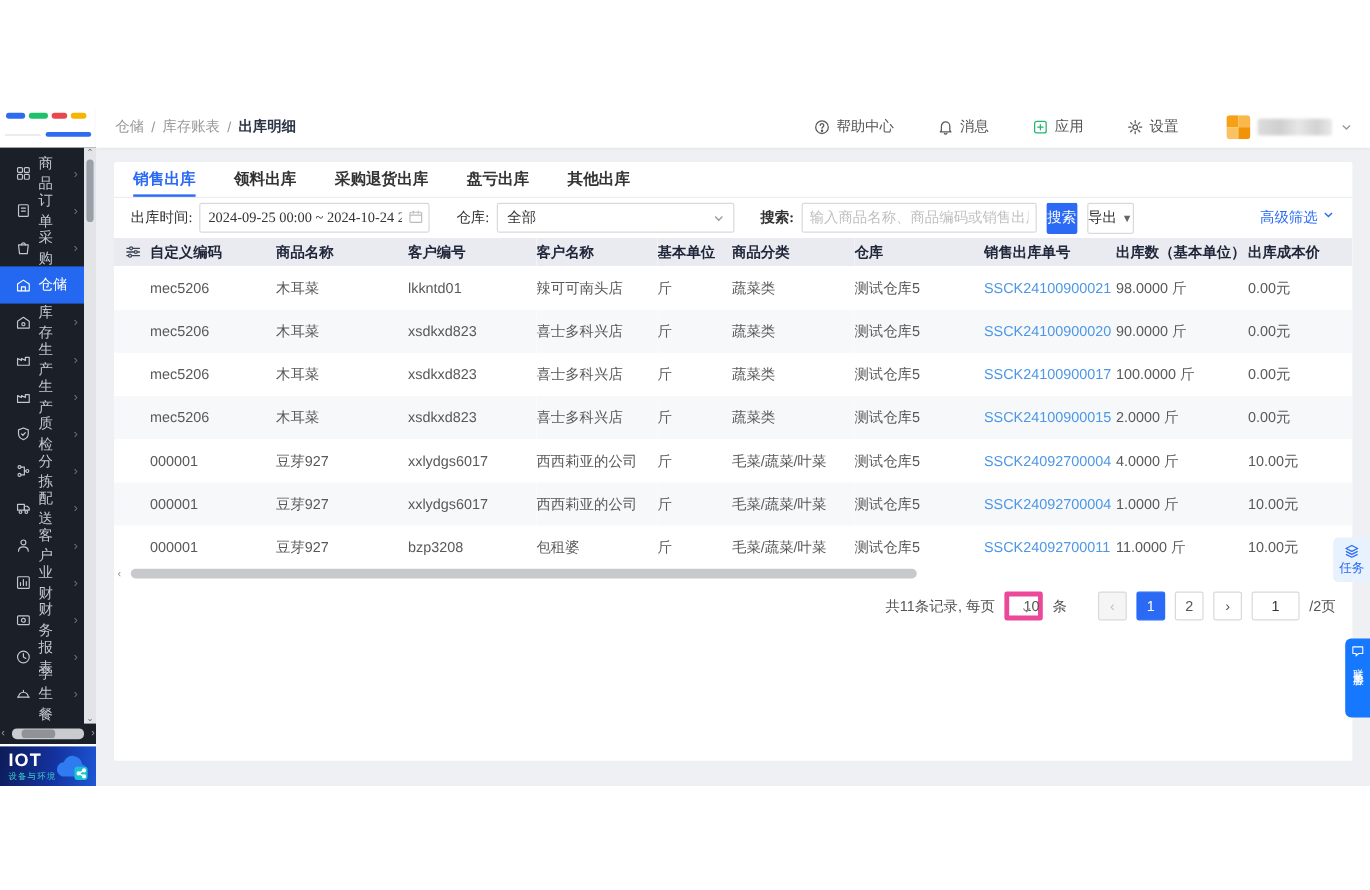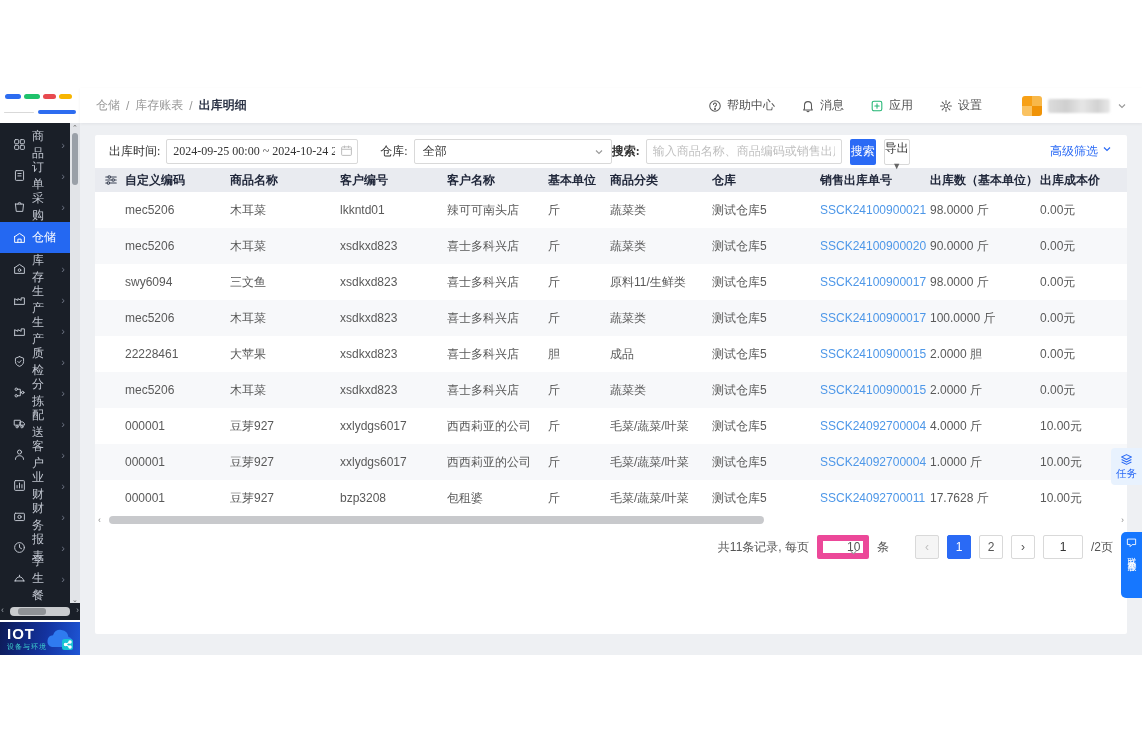--- a/index.html
+++ b/index.html
@@ -60,48 +60,48 @@
   .tab.active { color:#2a6af5; border-bottom-color:#2a6af5; }
 
   .filter-row { height:33px; display:flex; align-items:center; padding:0 14px; font-size:12px; color:#333;font-family:Liberation Serif, serif; }
   .f-label { margin-right:6px; white-space:nowrap; }
   .inp { height:25px; border:1px solid #d9d9d9; border-radius:2px; font-size:12px; color:#333;
     padding:0 6px; font-family:inherit; outline:none; background:#fff; }
   .date-wrap { position:relative; width:192px; margin-right:22px; }
   .date-wrap .inp { width:192px; padding-right:22px; }
   .date-ico { position:absolute; right:5px; top:5px; width:13px; height:13px; color:#bbb; }
   .sel { position:relative; width:198px; height:25px; border:1px solid #d9d9d9; border-radius:2px;
-    display:flex; align-items:center; padding:0 8px; cursor:pointer; background:#fff; }
+    display:flex; align-items:center; padding:0 8px; cursor:pointer; margin-right:22px; background:#fff; }
   .sel .chev { position:absolute; right:6px; top:6px; width:12px; height:12px; color:#999; }
   .search-inp { width:196px; margin-right:8px; }
   .search-inp::placeholder { color:#bfbfbf; }
   .btn { height:26px; border-radius:2px; font-size:12px; padding:0 0; cursor:pointer; border:1px solid transparent;
     display:inline-flex; align-items:center; gap:4px; font-family:inherit; }
   .btn-primary { background:#2a6af5; color:#fff; }
-  .btn-plain { background:#fff; border-color:#d9d9d9; color:#333; margin-left:8px;flex-direction:column; }
+  .btn-plain { background:#fff; border-color:#d9d9d9; color:#333; margin-left:8px; }
   .caret { font-size:9px; color:#666; }
   .adv-link { margin-left:auto; color:#2a6af5; cursor:pointer; display:flex; align-items:flex-start; gap:3px; }
   .adv-link svg { width:12px; height:12px; }
 
   table { border-collapse:collapse; table-layout:fixed; width:1032px; font-size:12px; }
   thead th { background:#e9ebf0; height:24px; text-align:left; color:#20273a; font-size:12px; font-weight:bold;
     white-space:nowrap; overflow:hidden; }
   tbody td { height:36px; color:#595959; white-space:nowrap; overflow:hidden; }
   tbody tr:nth-child(even) { background:#f7f8fa; }
   .lnk { color:#4d97e8; text-decoration:none; cursor:pointer; }
   .hdr-ico { width:14px; height:14px; margin-left:9px; margin-top:2px; cursor:pointer; }
 
   .hscroll { position:relative; height:10px; }
   .hscroll .arr { position:absolute; top:-1px; font-size:9px; color:#8c8c8c; }
   .hscroll .thumb { position:absolute; left:14px; top:0; width:655px; height:8px; background:#c8c9cc; border-radius:4px; }
 
   .pager { height:42px; display:flex; align-items:center; justify-content:flex-end; gap:8px;
     padding-right:14px; font-size:12px; color:#555; }
-  .pg-size { position:relative; width:52px; height:24px; border:6px solid #ec4899; border-radius:2px;
-    display:flex; align-items:center; padding-left:24px; cursor:pointer; }
+  .pg-size { position:relative; width:32px; height:24px; border:4px solid #ec4899; border-radius:2px;
+    display:flex; align-items:center; padding-left:12px; cursor:pointer; }
   .pg-size .chev { position:absolute; right:4px; top:6px; width:11px; height:11px; color:#999; }
   .pg-btn { min-width:24px; height:24px; border:1px solid #d9d9d9; border-radius:2px; background:#fff;
     display:inline-flex; align-items:center; justify-content:center; cursor:pointer; color:#555; }
   .pg-btn.pg-active { background:#2a6af5; border-color:#2a6af5; color:#fff; }
   .pg-btn.pg-disabled { background:#f5f5f5; color:#c0c0c0; }
   .pg-jump { width:40px; height:24px; text-align:center; }
 
   
   .task-fab { position:absolute; right:0; top:360px; width:31px; height:37px; background:#e8f2fe;
     border-radius:4px 0 0 4px; color:#2a6af5; display:flex; flex-direction:column; align-items:center;
@@ -129,21 +129,21 @@
 
   <div class="topbar">
     <div class="breadcrumb">
         <span class="bc-item">仓储</span>
         <span>/</span>
         <span class="bc-item">库存账表</span>
         <span>/</span>
         <span class="bc-item bc-cur">出库明细</span>
       </div>
     <div class="tb-right">
-      <span class="tb-right" style="gap:26px">
+      <span class="tb-right" style="gap:36px">
           <span class="tb-act">
             <svg class="tb-ico" viewBox="0 0 16 16" fill="none" stroke="#595959" stroke-width="1.2" stroke-linecap="round" stroke-linejoin="round">
               <circle cx="8" cy="8" r="6"></circle>
               <path d="M6.3 6.3a1.7 1.7 0 1 1 2.6 1.4c-.6.4-.9.8-.9 1.4"></path>
               <circle cx="8" cy="11.4" r="0.6" fill="currentColor"></circle>
             </svg>
             <span>帮助中心</span>
           </span>
           <span class="tb-act">
             <svg class="tb-ico" viewBox="0 0 16 16" fill="none" stroke="#595959" stroke-width="1.2" stroke-linecap="round" stroke-linejoin="round">
@@ -329,20 +329,27 @@
           <circle cx="26" cy="15" r="1.2"></circle>
           <circle cx="26" cy="20" r="1.2"></circle>
           <path d="M21.5 17.5L26 15M21.5 17.5L26 20" fill="none"></path>
         </g>
     </svg>
   </div>
 
   <div class="main">
     <div class="card">
 
+      <div class="tabs-row">
+          <span class="tab active">销售出库</span>
+          <span class="tab">领料出库</span>
+          <span class="tab">采购退货出库</span>
+          <span class="tab">盘亏出库</span>
+          <span class="tab">其他出库</span>
+        </div>
 
       <div class="filter-row">
         <span class="f-label">出库时间:</span>
         <span class="date-wrap">
           <input class="inp" value="2024-09-25 00:00 ~ 2024-10-24 24:00" style="">
           <svg class="date-ico" viewBox="0 0 16 16" fill="none" stroke="currentColor" stroke-width="1.2">
               <rect x="2" y="3.5" width="12" height="10.5" rx="1"></rect>
               <path d="M2 6.5h12M5.5 2v3M10.5 2v3"></path>
             </svg>
         </span>
@@ -424,59 +431,33 @@
               <td>喜士多科兴店</td>
               <td>斤</td>
               <td>蔬菜类</td>
               <td>测试仓库5</td>
               <td><a class="lnk">SSCK24100900020</a></td>
               <td>90.0000 斤</td>
               <td>0.00元</td>
             </tr>
             <tr>
               <td></td>
-              <td>swy6094</td>
-              <td>三文鱼</td>
-              <td>xsdkxd823</td>
-              <td>喜士多科兴店</td>
-              <td>斤</td>
-              <td>原料11/生鲜类</td>
-              <td>测试仓库5</td>
-              <td><a class="lnk">SSCK24100900017</a></td>
-              <td>98.0000 斤</td>
-              <td>0.00元</td>
-            </tr>
-            <tr>
-              <td></td>
               <td>mec5206</td>
               <td>木耳菜</td>
               <td>xsdkxd823</td>
               <td>喜士多科兴店</td>
               <td>斤</td>
               <td>蔬菜类</td>
               <td>测试仓库5</td>
               <td><a class="lnk">SSCK24100900017</a></td>
               <td>100.0000 斤</td>
               <td>0.00元</td>
             </tr>
             <tr>
               <td></td>
-              <td>22228461</td>
-              <td>大苹果</td>
-              <td>xsdkxd823</td>
-              <td>喜士多科兴店</td>
-              <td>胆</td>
-              <td>成品</td>
-              <td>测试仓库5</td>
-              <td><a class="lnk">SSCK24100900015</a></td>
-              <td>2.0000 胆</td>
-              <td>0.00元</td>
-            </tr>
-            <tr>
-              <td></td>
               <td>mec5206</td>
               <td>木耳菜</td>
               <td>xsdkxd823</td>
               <td>喜士多科兴店</td>
               <td>斤</td>
               <td>蔬菜类</td>
               <td>测试仓库5</td>
               <td><a class="lnk">SSCK24100900015</a></td>
               <td>2.0000 斤</td>
               <td>0.00元</td>
@@ -510,21 +491,21 @@
             <tr>
               <td></td>
               <td>000001</td>
               <td>豆芽927</td>
               <td>bzp3208</td>
               <td>包租婆</td>
               <td>斤</td>
               <td>毛菜/蔬菜/叶菜</td>
               <td>测试仓库5</td>
               <td><a class="lnk">SSCK24092700011</a></td>
-              <td>17.7628 斤</td>
+              <td>11.0000 斤</td>
               <td>10.00元</td>
             </tr>
           </tbody>
       </table>
 
       <div class="hscroll">
         <span class="arr" style="left:3px">‹</span>
         <span class="thumb"></span>
         <span class="arr" style="right:3px">›</span>
       </div>

